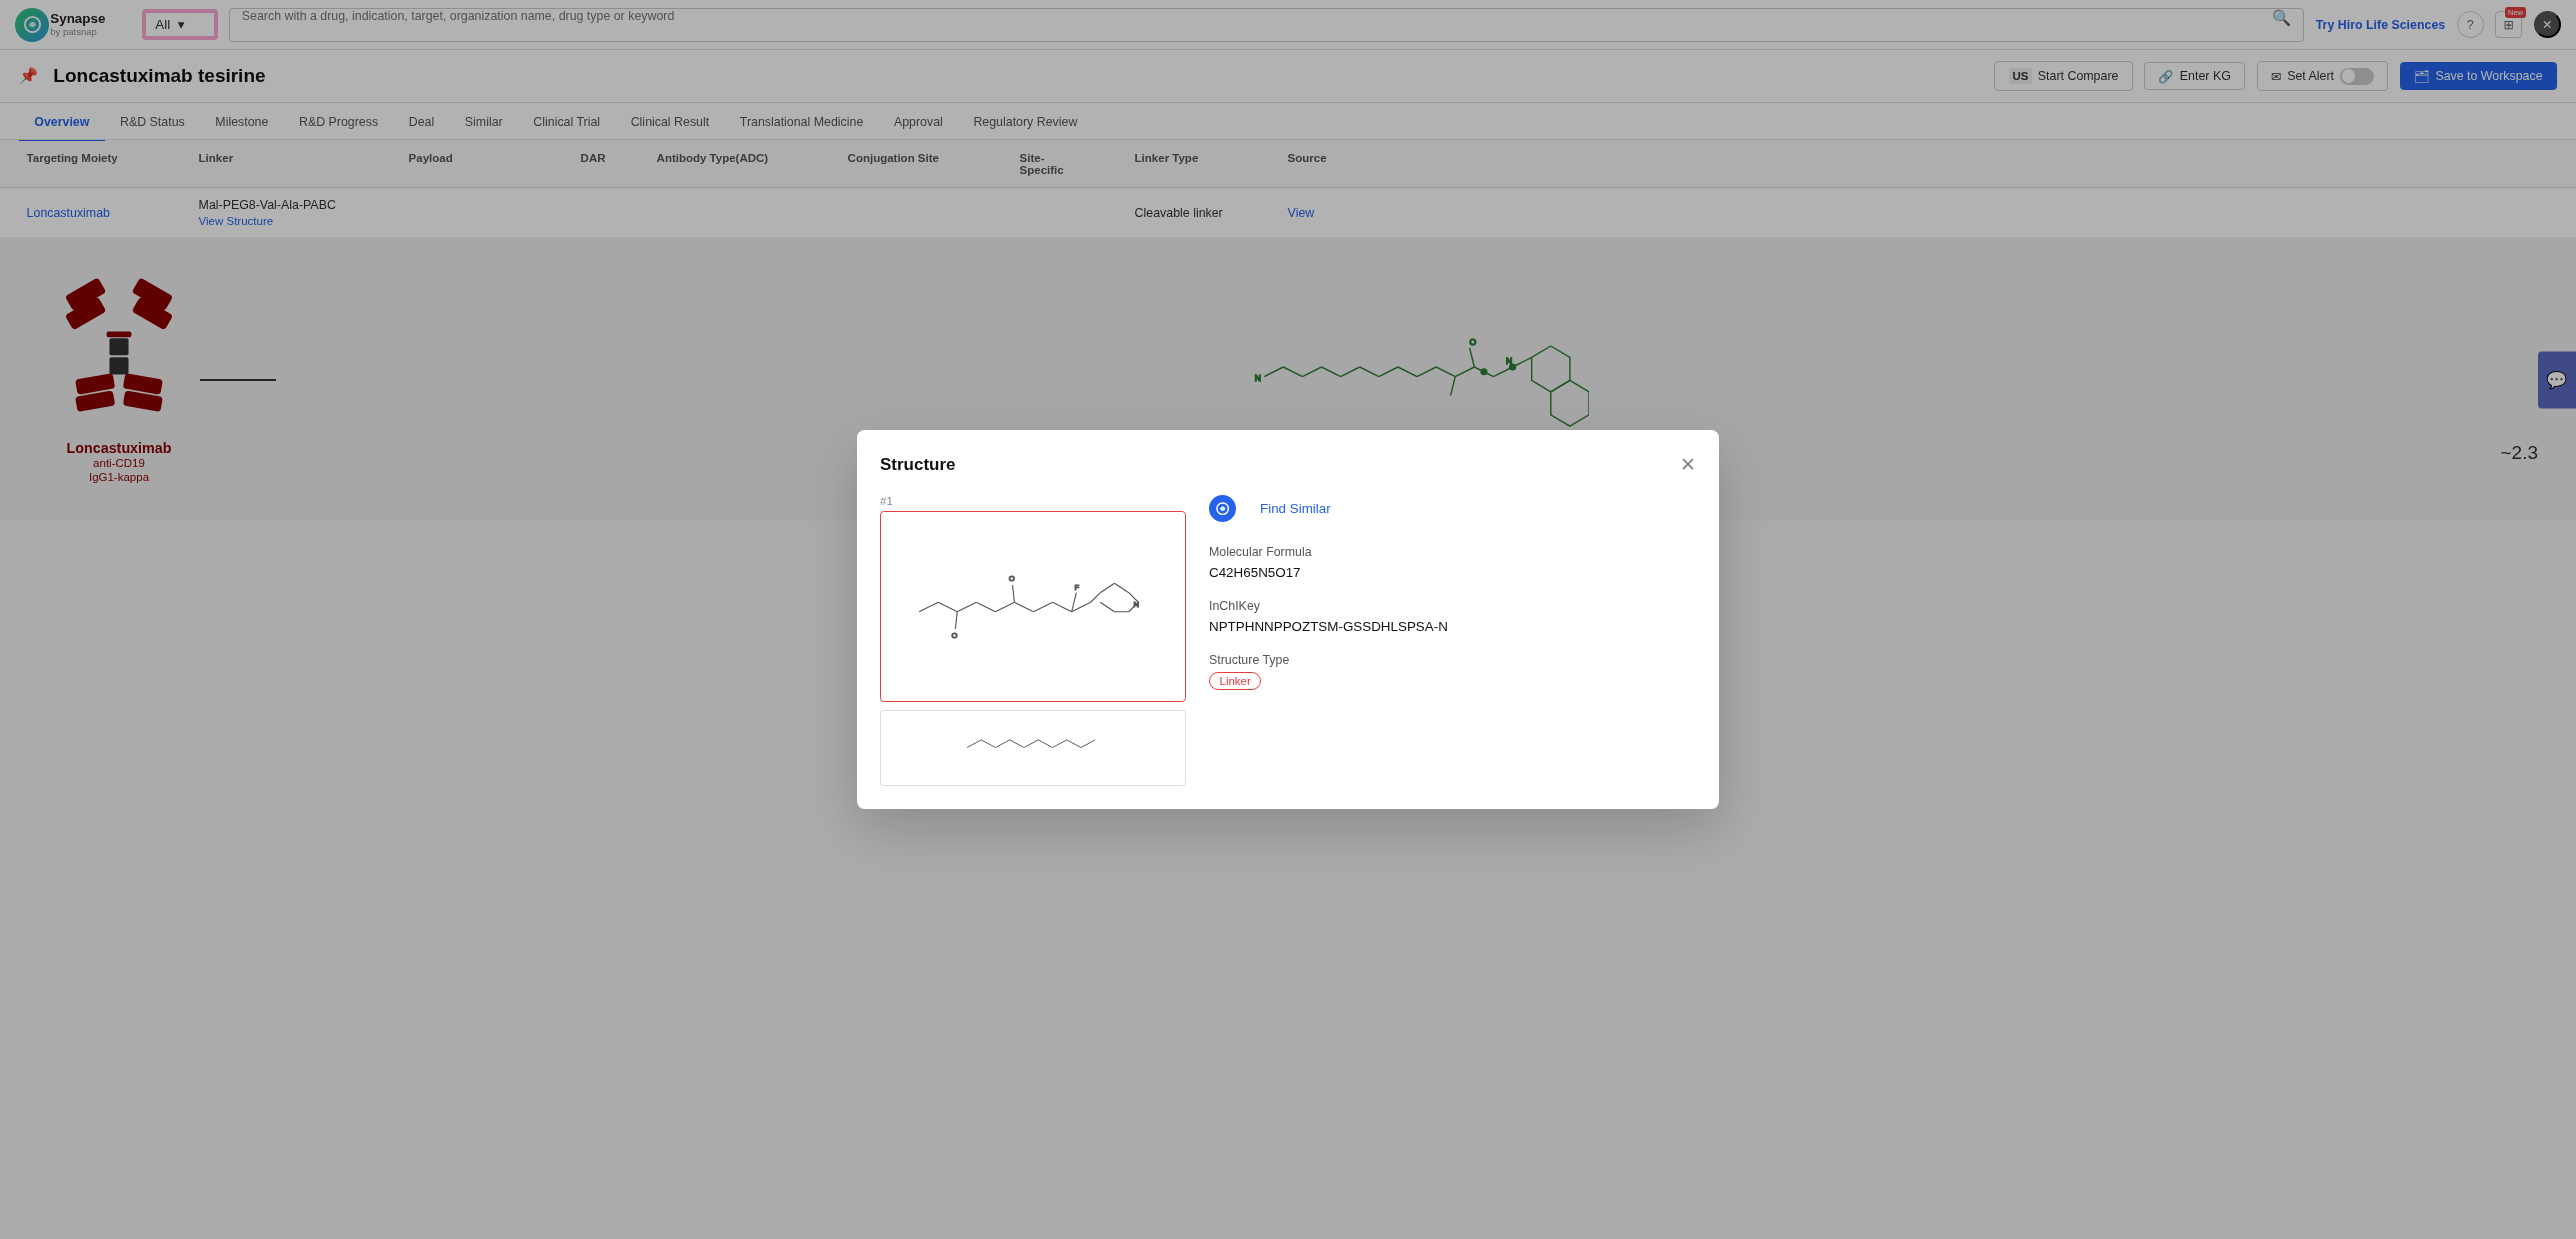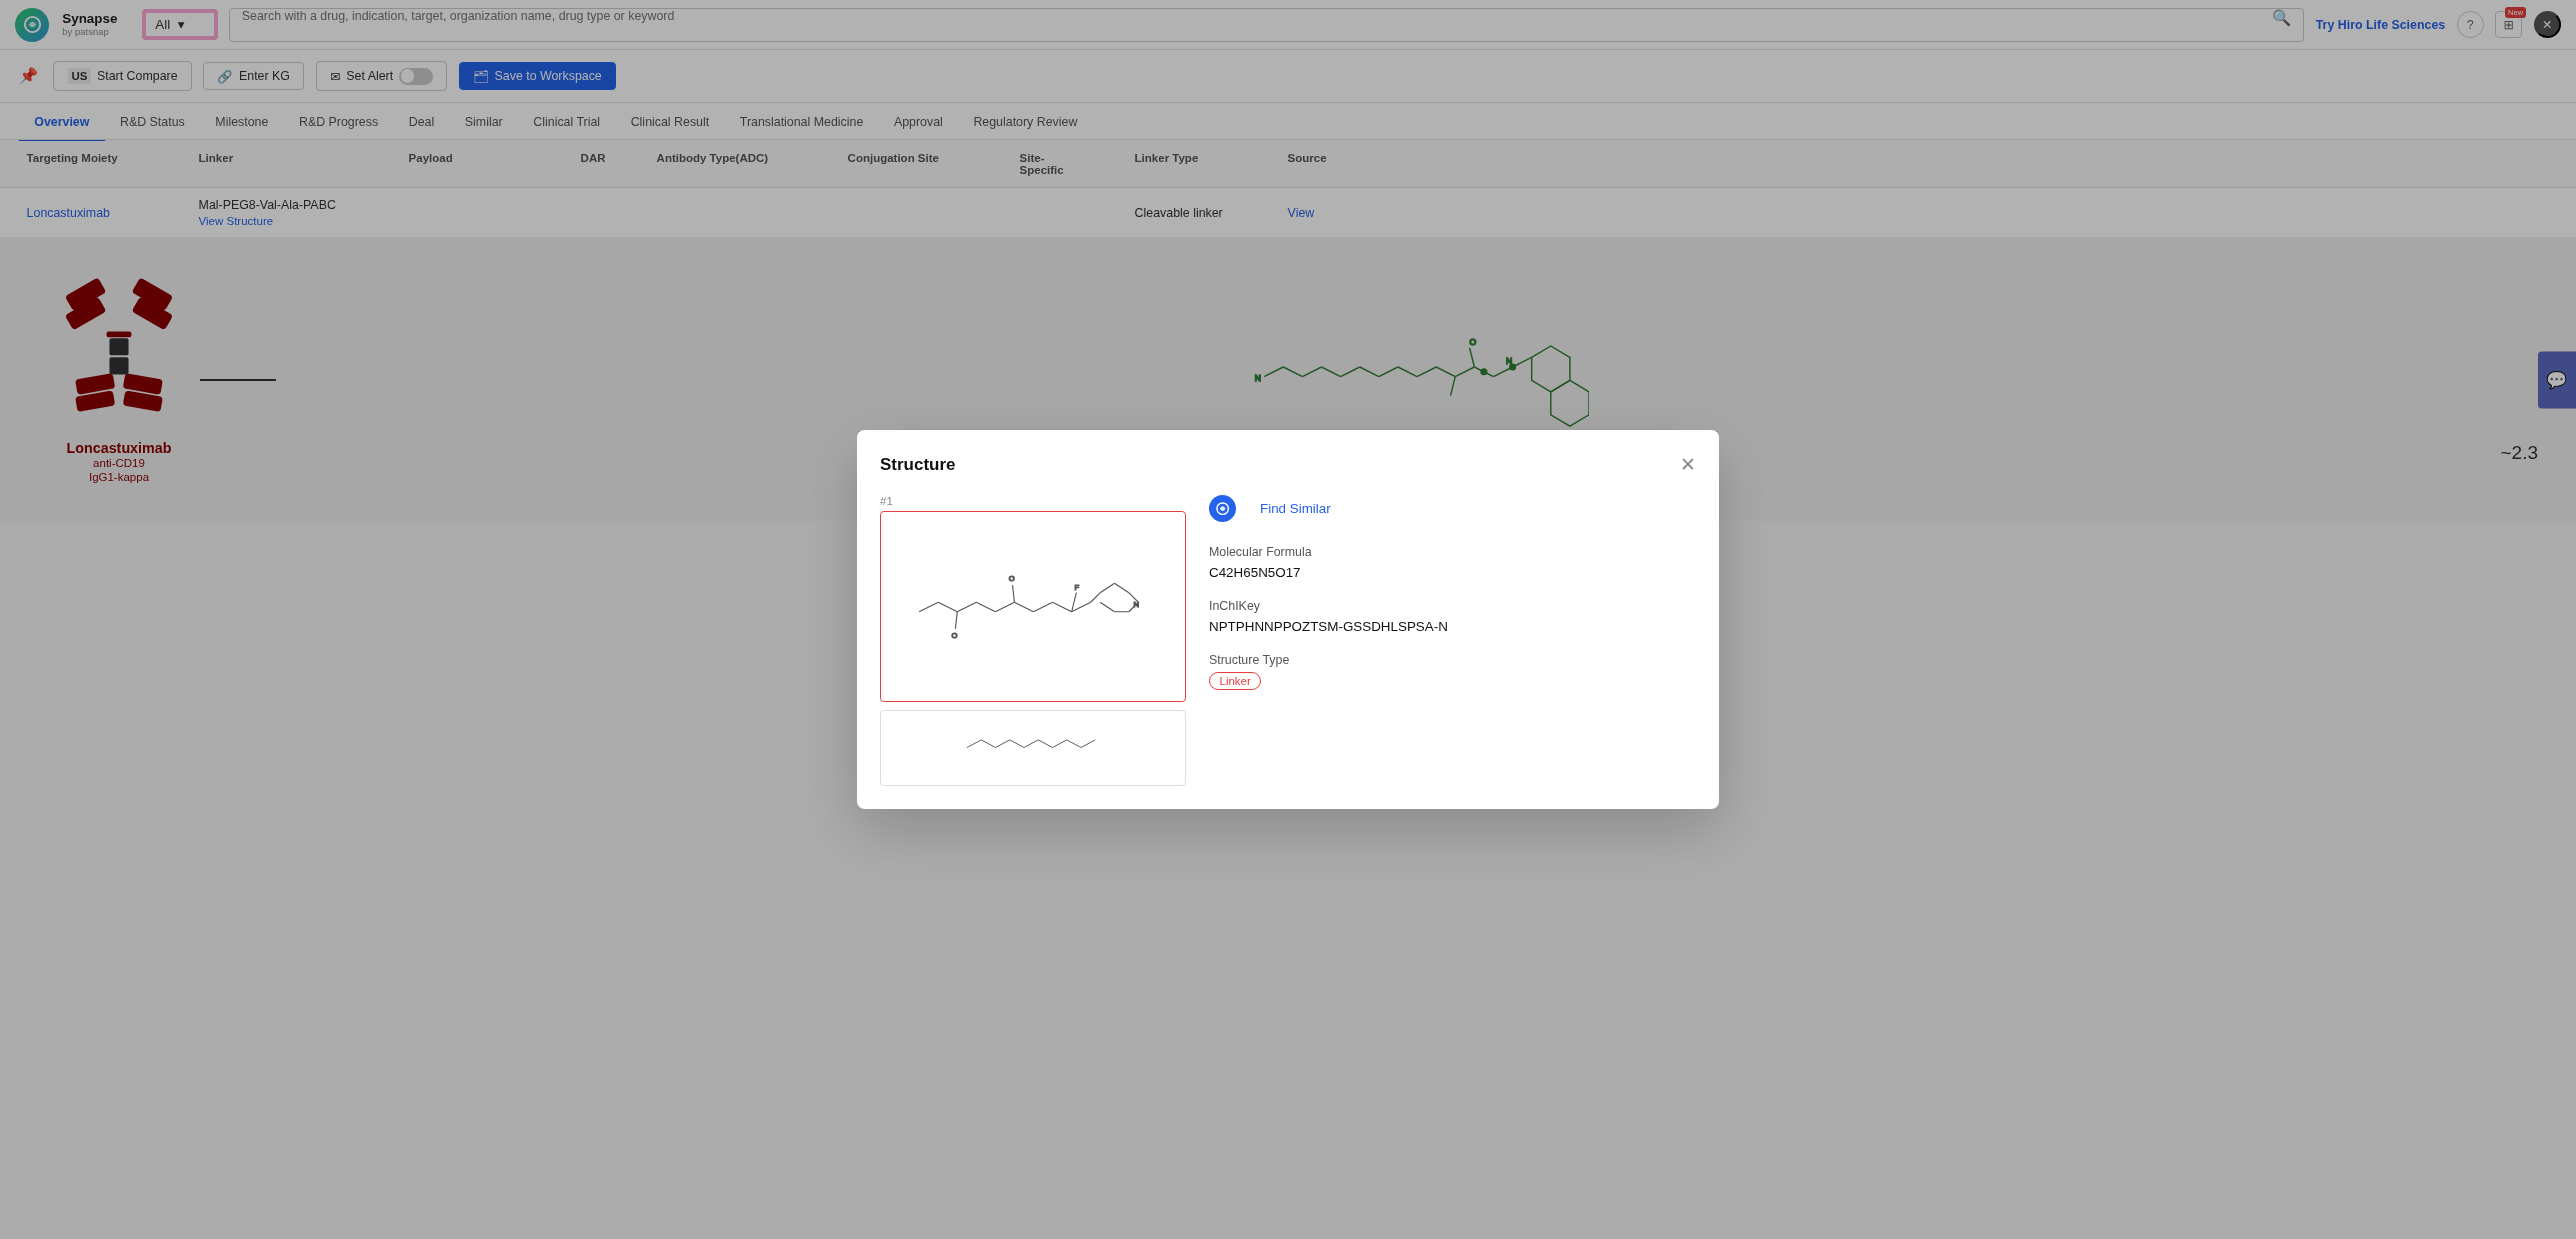--- a/index.html
+++ b/index.html
@@ -3,21 +3,21 @@
   <meta charset="utf-8">
   <style>
     * { box-sizing: border-box; margin: 0; padding: 0; }
     body { font-family: -apple-system, BlinkMacSystemFont, 'Segoe UI', sans-serif; background: #f5f5f5; font-size: 13.4px; color: #333; }
 
     
     .top-bar {
       display: flex; align-items: center; background: #fff;
       border-bottom: 1px solid #e0e0e0; padding: 0 15.3px; height: 50px; gap: 11.5px;
     }
-    .logo-area { display: flex; align-items: center; gap: 13px; min-width: 115px; }
+    .logo-area { display: flex; align-items: center; gap: 1px; min-width: 115px; }
     .logo-circle { width: 34px; height: 34px; border-radius: 50%; background: linear-gradient(135deg,#2ecc71,#3498db); display:flex;align-items:center;justify-content:center;color:#fff;font-size:11.5px;font-weight:bold; }
     .logo-text { display: flex; flex-direction: column; line-height: 1.1; }
     .logo-text .brand { font-weight: 700; font-size: 13.4px; color: #222; }
     .logo-text .sub { font-size: 9.5px; color: #888; }
 
     .search-type-select {
       display: flex; align-items: center; border: 4px solid #f9a8d4; border-radius: 3.8px;
       padding: 3.8px 9.5px; background: #fff; gap: 7.6px; cursor: pointer; min-width: 76px;
     }
     .search-bar {
@@ -166,20 +166,21 @@
   <div class="new-badge">
     <button class="apps-btn">⊞</button>
     <span class="badge">New</span>
   </div>
 
   <button class="close-btn-top">✕</button>
 </div>
 
 <div class="drug-title-bar">
   <span class="pin-icon">📌</span>
+  <span class="drug-name">Loncastuximab tesirine</span>
   <div class="title-actions">
     <button class="action-btn">
       <span style="font-size:11.5px;background:#eee;padding:1.9px 3.8px;border-radius:1.9px;font-weight:700;">US</span>
       <span>Start Compare</span>
     </button>
     <button class="action-btn">
       <span>🔗</span>
       <span>Enter KG</span>
     </button>
     <div class="action-btn toggle-switch">

